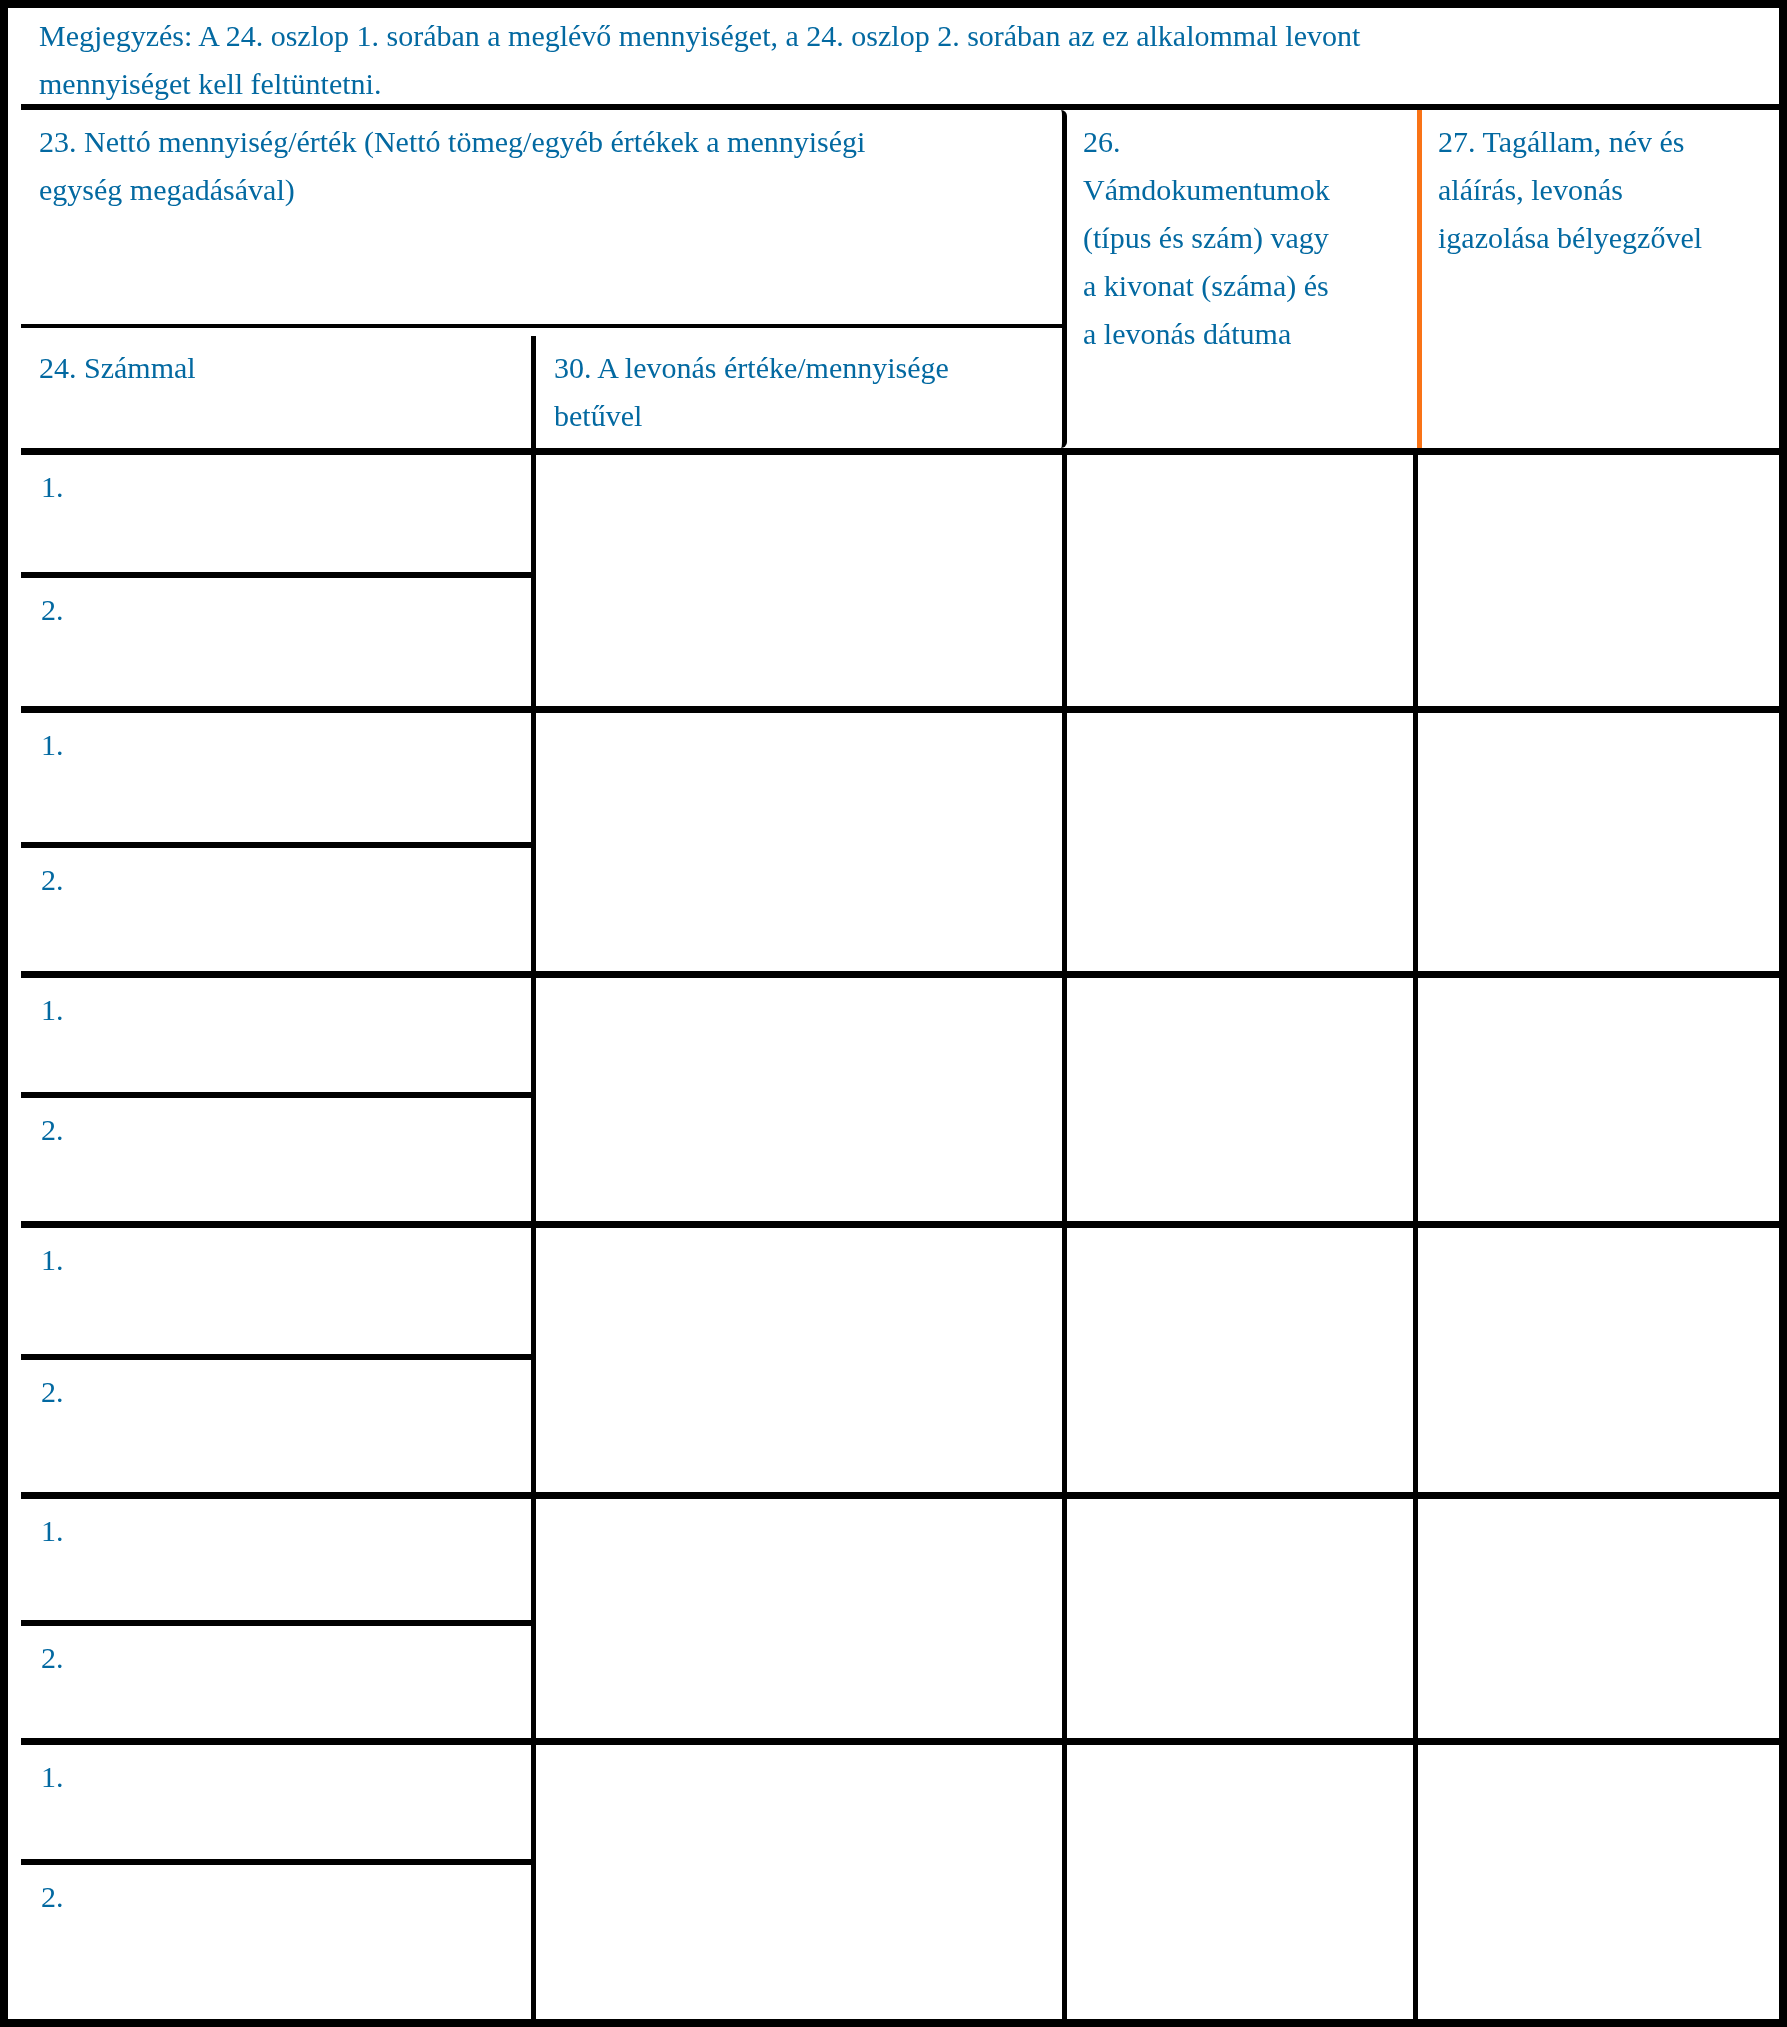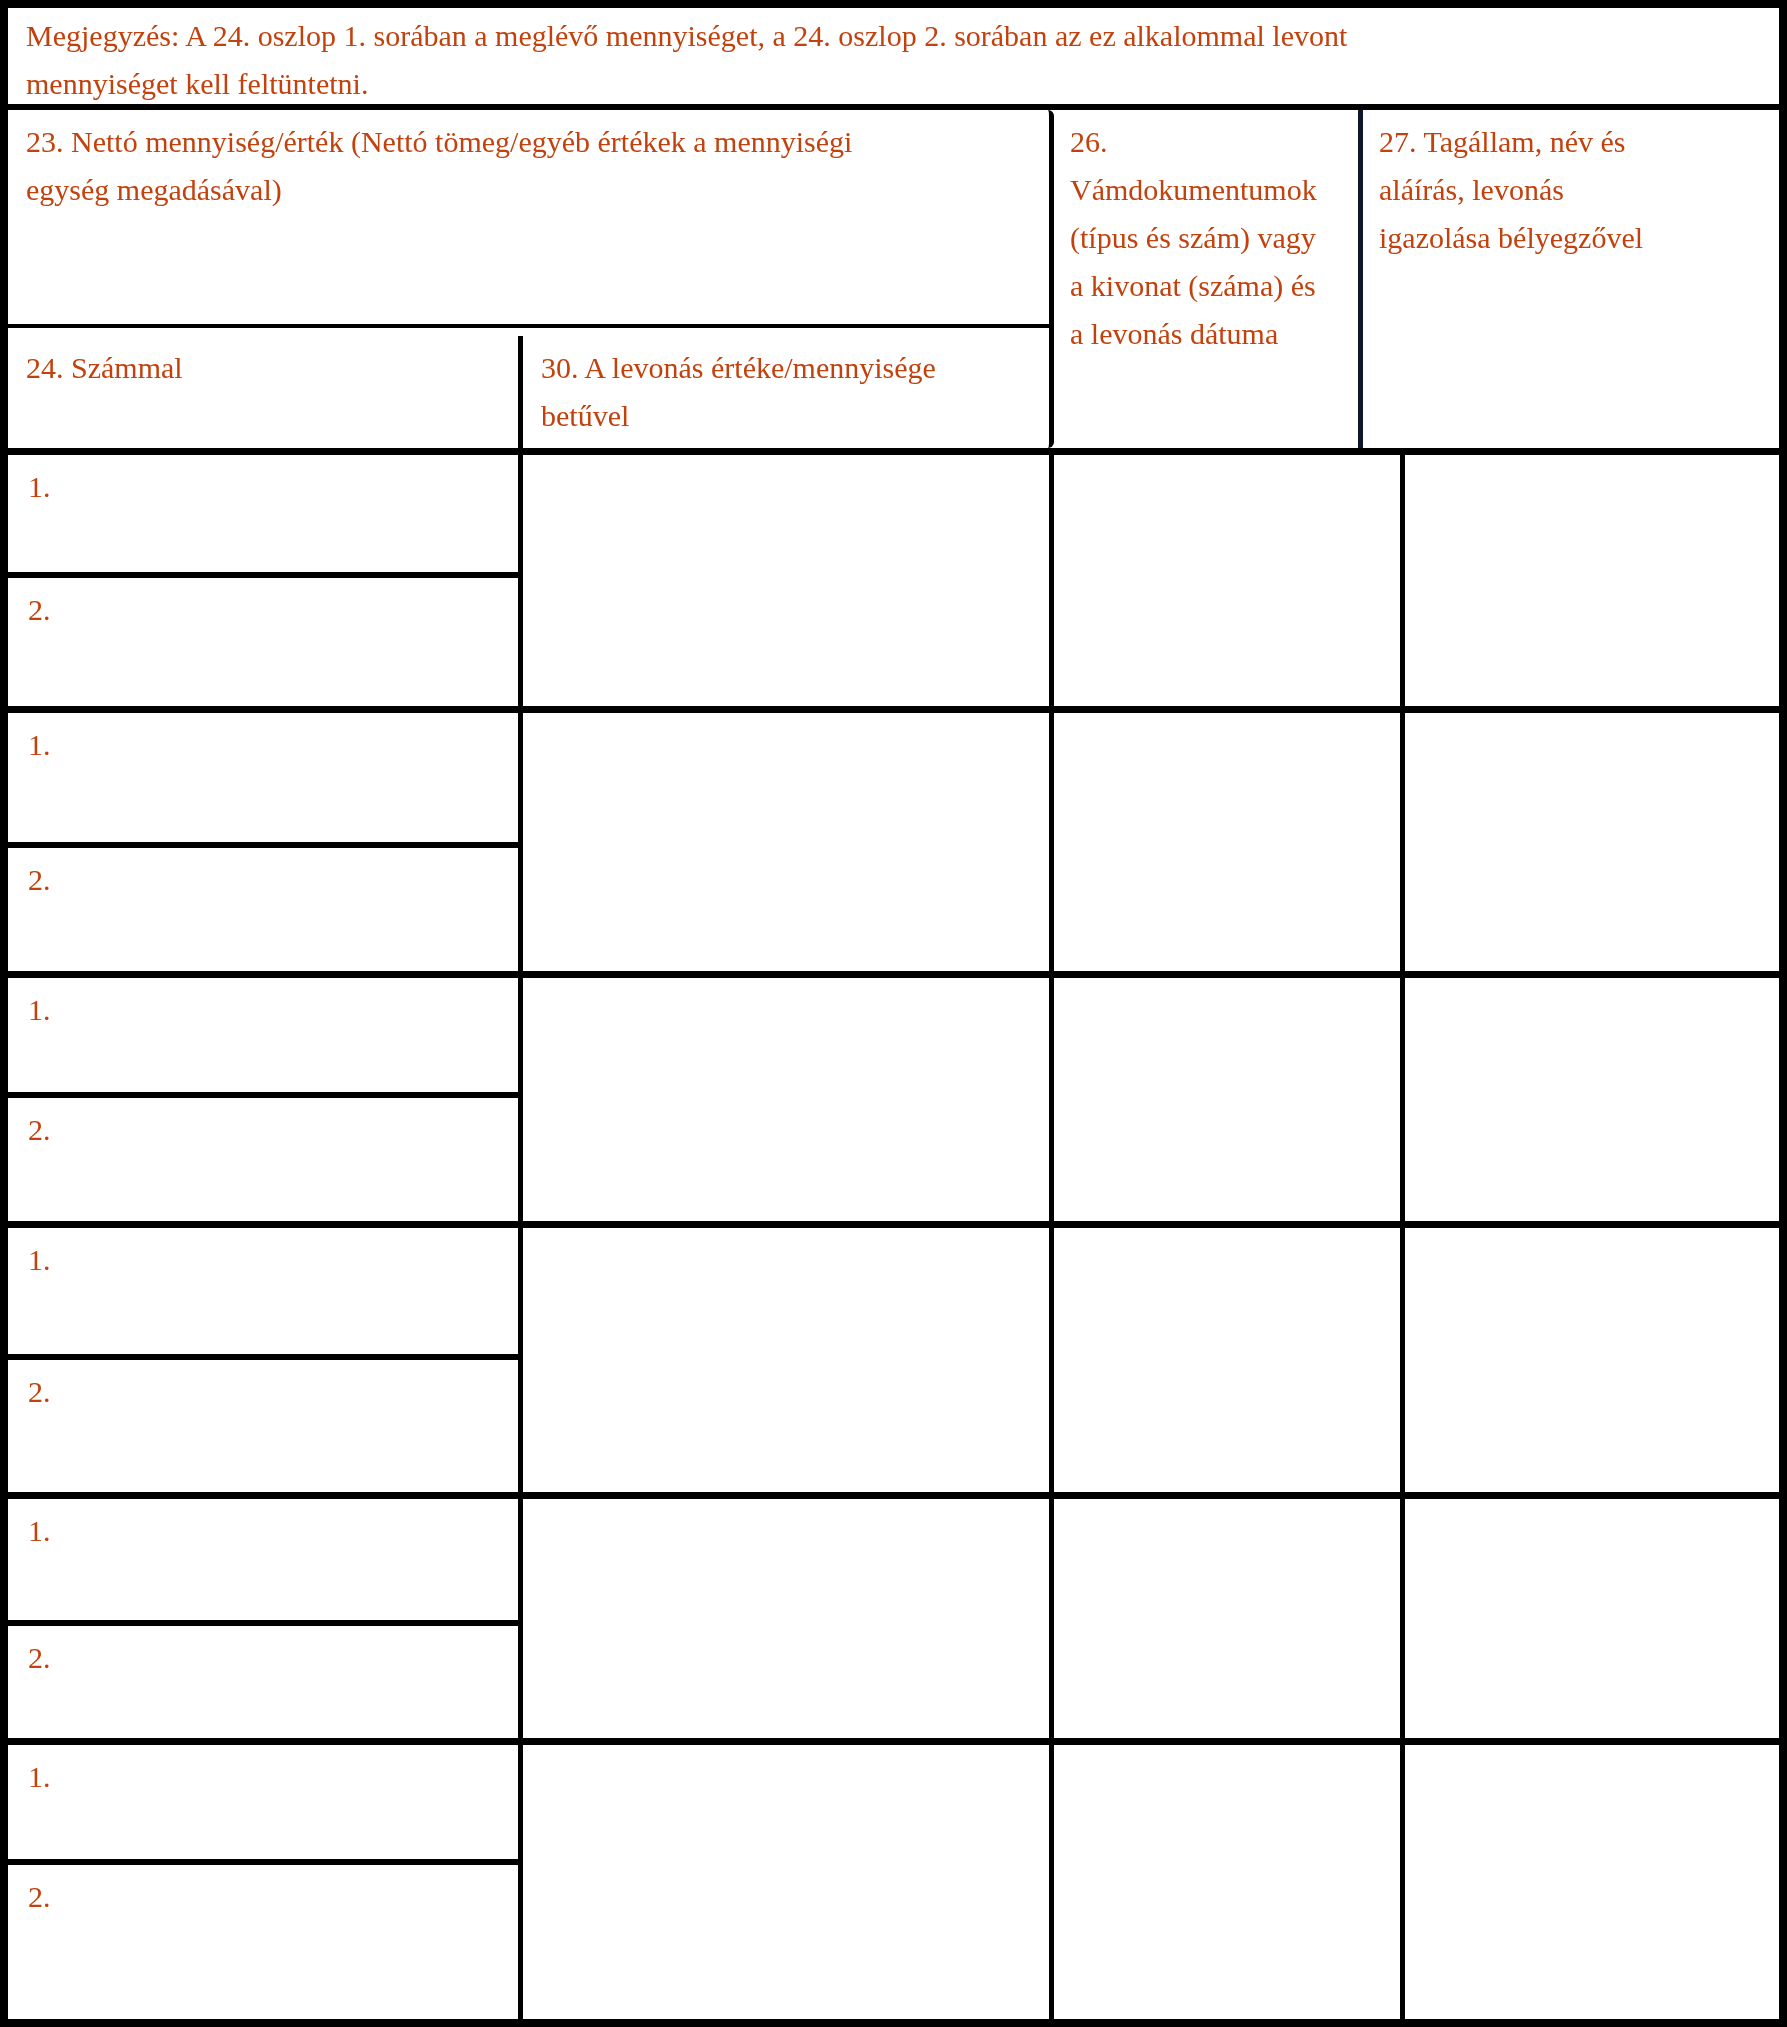--- a/index.html
+++ b/index.html
@@ -2,47 +2,48 @@
 <html><head>
 <meta charset="utf-8">
 <style>
   * { margin: 0; padding: 0; box-sizing: border-box; }
   html, body { background: #ffffff; }
   .form {
     position: relative;
     width: 1787px;
     height: 2027px;
     background: #ffffff;
-    color: #c2410c;
+    color: #0369a1;
     border: 8px solid #000000;
     font-family: "Liberation Serif", "DejaVu Serif", serif;
     font-size: 30px;
     line-height: 1.6;
     display: flex;
     flex-direction: column;
     overflow: hidden;
+    padding-left: 13px;
   }
   .pre { white-space: pre-line; }
 
   
   .note {
     height: 102px;
     border-bottom: 6px solid #000000;
     padding: 4px 18px;
     overflow: hidden;
   }
 
   
   .hdr { display: flex; height: 345px; border-bottom: 7px solid #000000; }
   .hdr-left { width: 1046px; border-right: 5px solid #000000; display: flex; flex-direction: column; border-radius: 6px; }
   .h23 { height: 235px; border-bottom: 4px solid #000000; padding: 8px 18px; overflow: hidden; }
   .subrow { flex: 1; display: flex; margin-top: 8px; }
   .h24 { width: 515px; border-right: 5px solid #000000; padding: 8px 18px; overflow: hidden; }
   .h25 { flex: 1; padding: 8px 18px; overflow: hidden; }
-  .h26 { width: 309px; border-right: 5px solid #0f172a; padding: 8px 16px; overflow: hidden; }
+  .h26 { width: 355px; border-right: 5px solid #f97316; padding: 8px 16px; overflow: hidden; }
   .h27 { flex: 1; padding: 8px 16px; overflow: hidden; }
 
   
   .group { display: flex; border-bottom: 7px solid #000000; }
   .group:last-child { border-bottom: none; }
   .gc24 { width: 515px; border-right: 5px solid #000000; display: flex; flex-direction: column; }
   .gc24 .r1 { border-bottom: 6px solid #000000; padding: 8px 20px; overflow: hidden; }
   .gc24 .r2 { flex: 1; padding: 8px 20px; overflow: hidden; }
   .gc25 { width: 531px; border-right: 5px solid #000000; padding: 8px 16px; }
   .gc26 { width: 351px; border-right: 5px solid #000000; padding: 8px 16px; }

